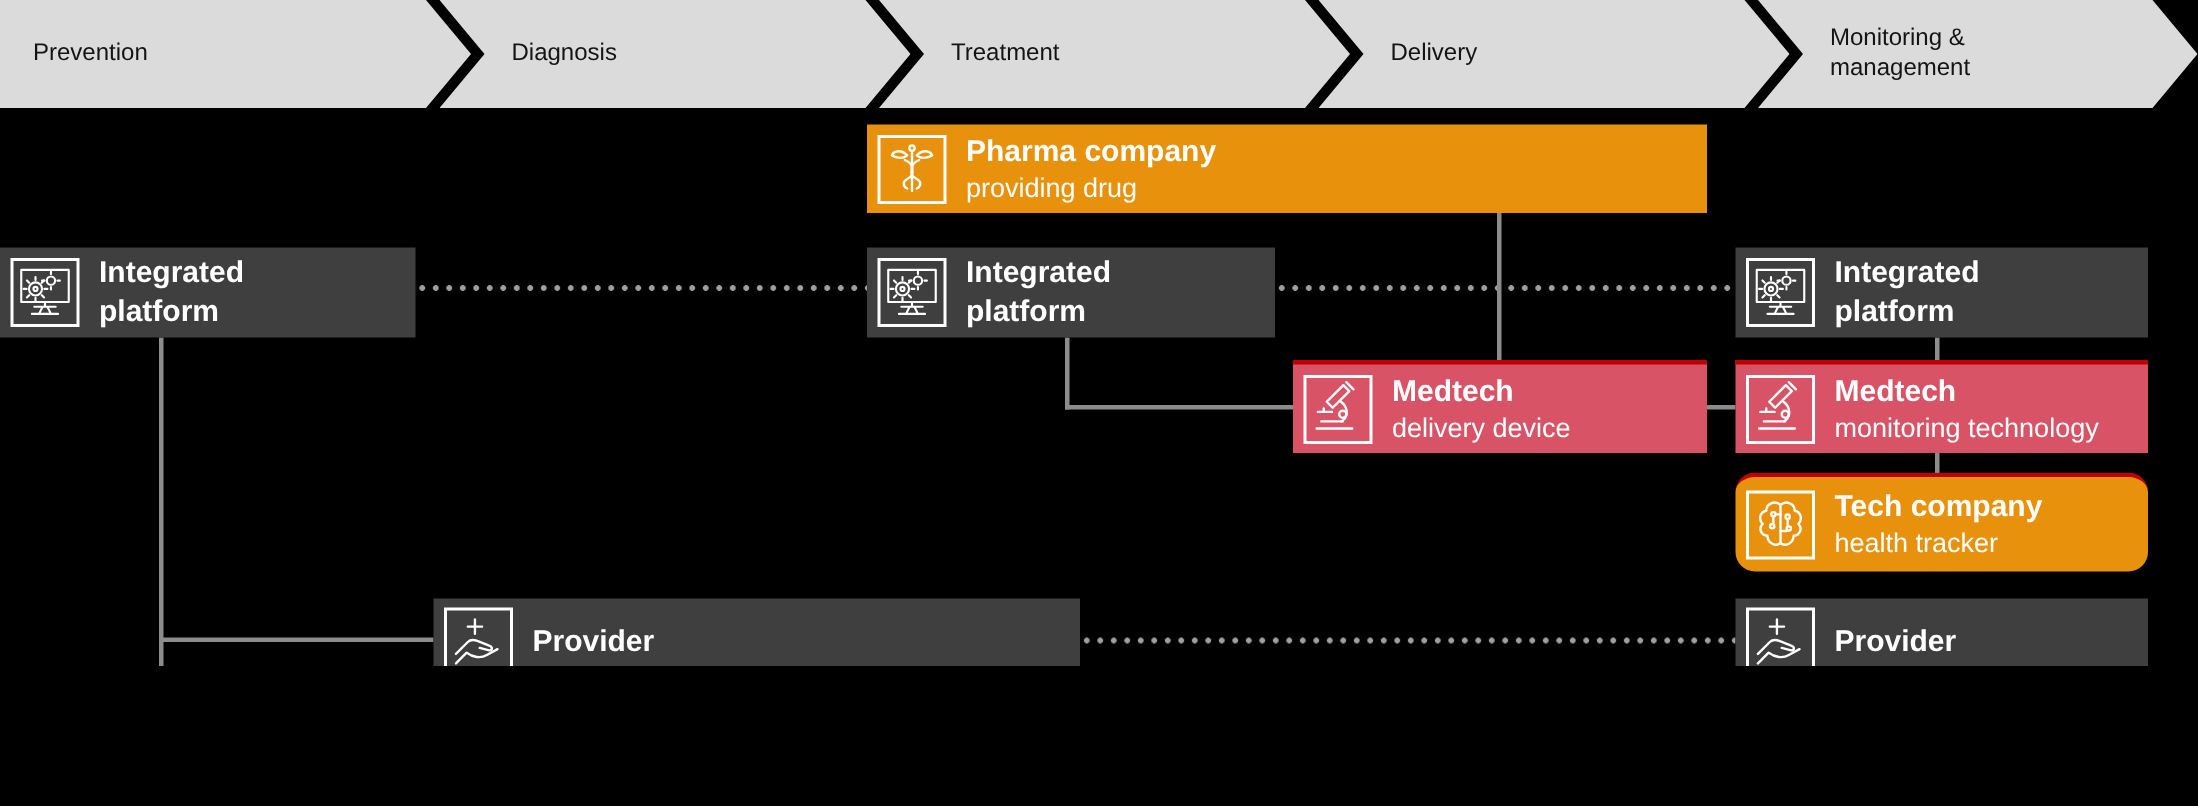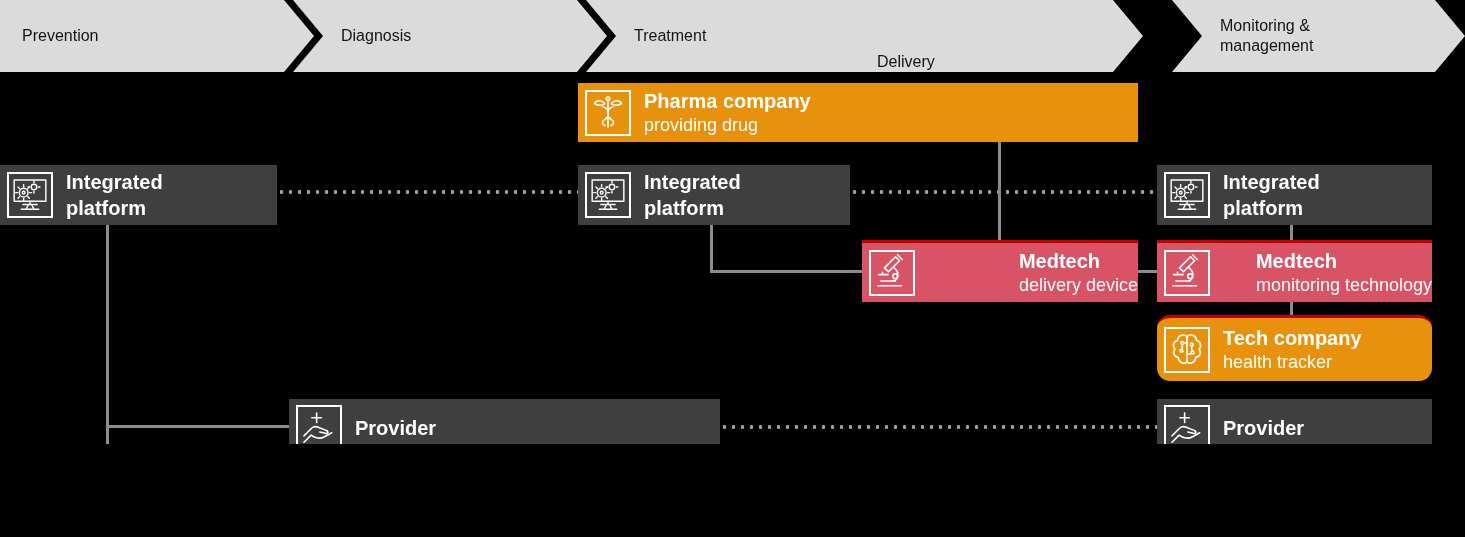--- a/index.html
+++ b/index.html
@@ -10,21 +10,21 @@
         font-size:16px;display:flex;align-items:center;box-sizing:border-box;}
   .chev-first{clip-path:polygon(0 0,calc(100% - 30px) 0,100% 50%,calc(100% - 30px) 100%,0 100%);padding-left:22px;}
   .chev-mid{clip-path:polygon(0 0,calc(100% - 30px) 0,100% 50%,calc(100% - 30px) 100%,0 100%,30px 50%);padding-left:48px;}
   .chev .lbl{line-height:1.25;}
   .chev-wrap .lbl{max-width:130px;}
   
   .box{position:absolute;box-sizing:border-box;display:flex;align-items:center;gap:13px;
        padding-left:7px;color:#fff;}
   .gray{background:#3F3F3F;}
   .orange{background:#E8910C;}
-  .pink{background:#D75365;justify-content:space-between;}
+  .pink{background:#D75365;}
   .accent{border-top:3px solid #C00000;}
   .iconbox{width:46px;height:46px;border:2px solid #fff;box-sizing:border-box;flex:0 0 auto;
            display:flex;align-items:center;justify-content:center;}
   .iconbox svg{display:block;}
   .txt{display:flex;flex-direction:column;justify-content:center;}
   .t{font-weight:bold;font-size:20px;line-height:1.3;}
   .s{font-size:18px;line-height:1.3;}
   .narrow .txt{max-width:122px;}
   
   .vline,.hline{position:absolute;background:#8C8C8C;}
@@ -38,21 +38,21 @@
 
   <div class="chev chev-first" style="left:0;width:314px;">
     <span class="lbl">Prevention</span>
   </div>
   <div class="chev chev-mid" style="left:293px;width:314px;">
     <span class="lbl">Diagnosis</span>
   </div>
   <div class="chev chev-mid" style="left:586px;width:314px;">
     <span class="lbl">Treatment</span>
   </div>
-  <div class="chev chev-mid" style="left:829px;width:314px;align-items:flex-end;">
+  <div class="chev chev-mid" style="left:879px;width:314px;">
     <span class="lbl">Delivery</span>
   </div>
   <div class="chev chev-mid chev-wrap" style="left:1172px;width:293px;">
     <span class="lbl">Monitoring &amp; management</span>
   </div>
 
   <div class="dots" style="left:277px;top:190px;width:301px;"></div>
   <div class="dots" style="left:850px;top:190px;width:307px;"></div>
   <div class="dots" style="left:720px;top:425px;width:437px;"></div>
   <div class="vline" style="left:998px;top:142px;width:3px;height:98px;"></div>

